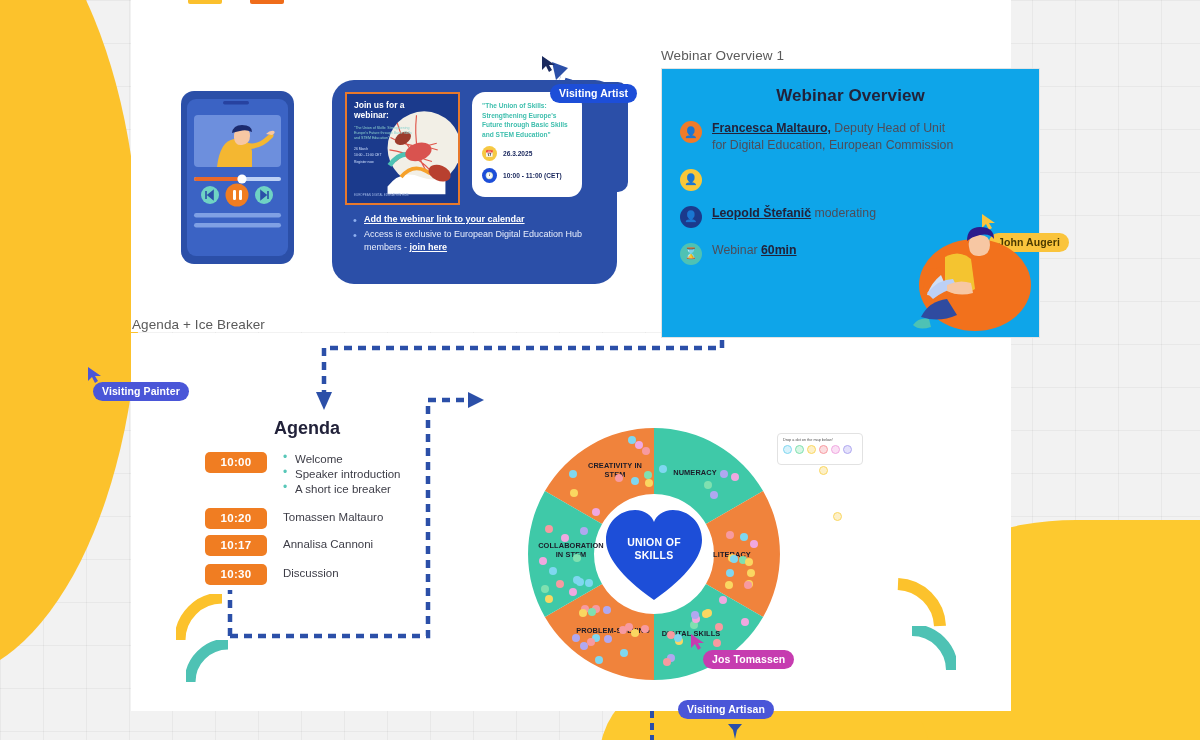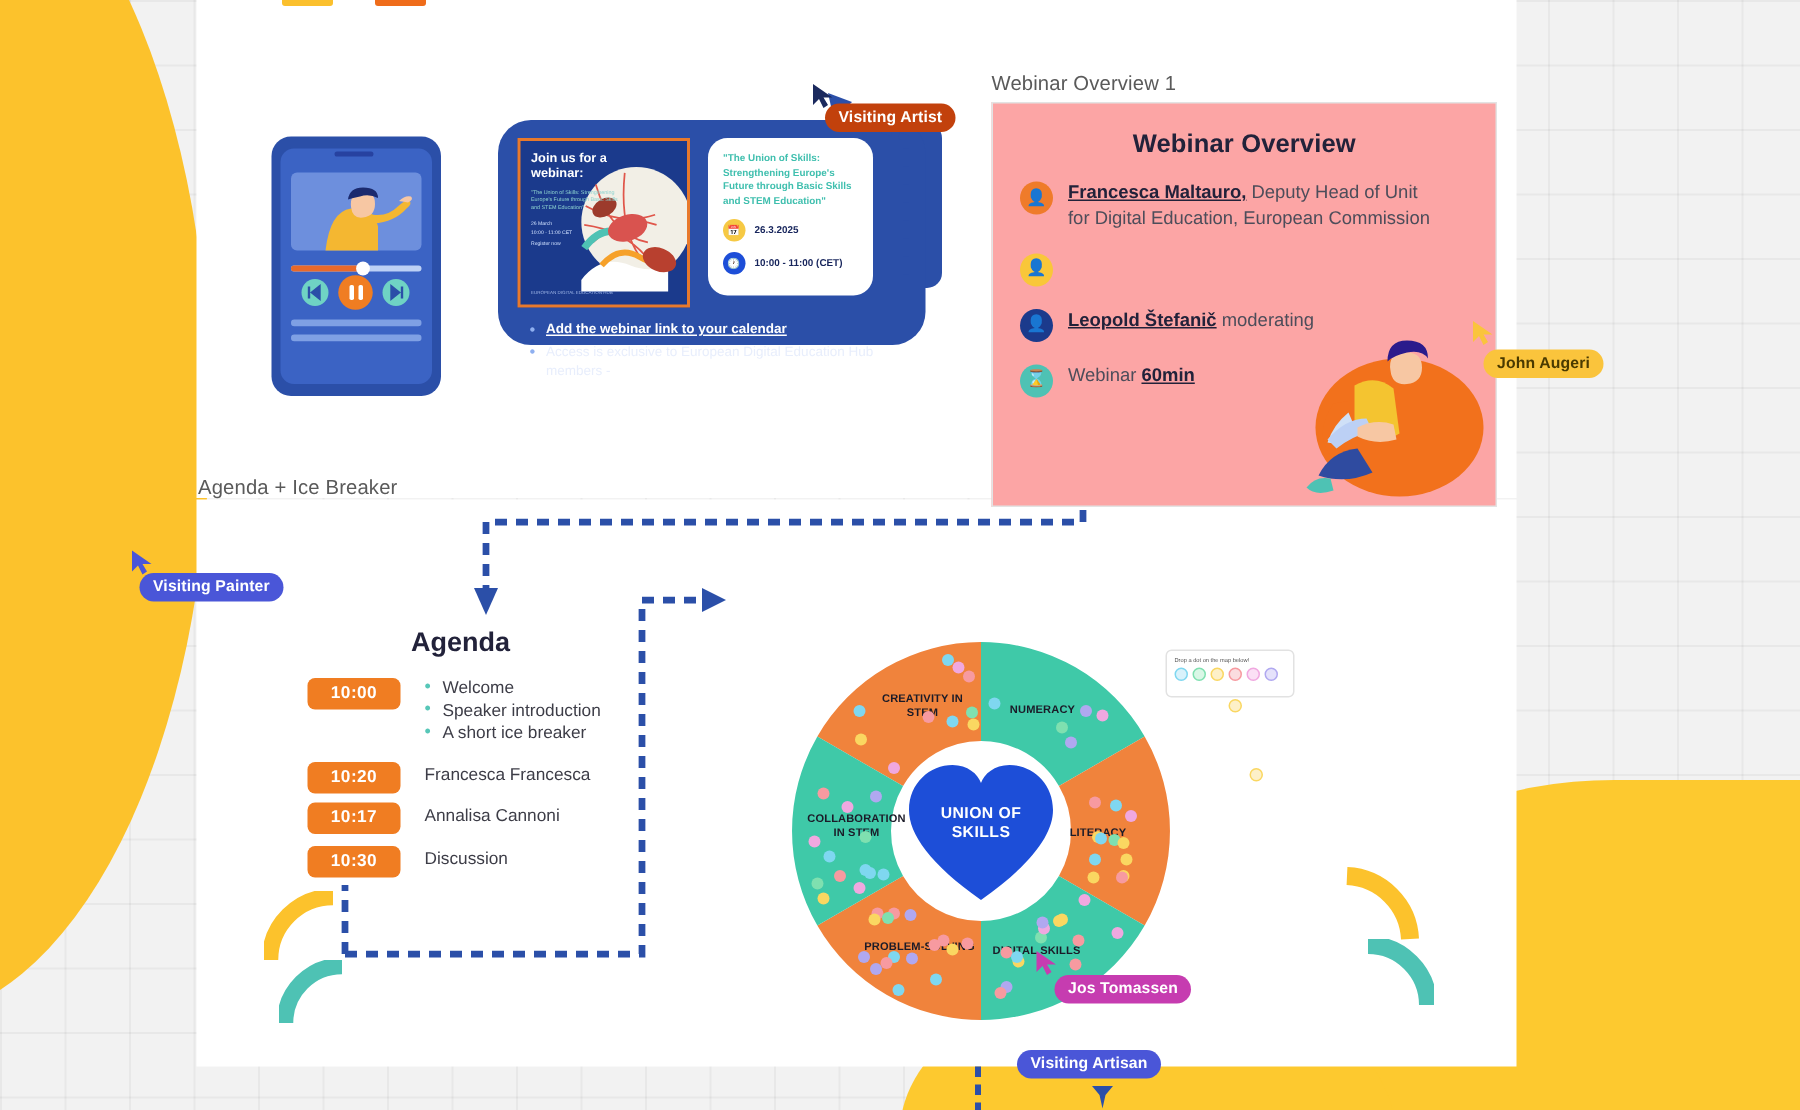--- a/index.html
+++ b/index.html
@@ -57,22 +57,22 @@
   }
   #frame-top    { left: 131px; top: -8px;  width: 880px; height: 340px; }
   #frame-bottom { left: 131px; top: 333px; width: 880px; height: 378px; }
 
   #label-webinar-overview { left: 661px; top: 48px; }
   #label-agenda-ice       { left: 132px; top: 317px; }
 
   
   #card-webinar {
     position: absolute; left: 661px; top: 68px;
-    width: 337px; height: 270px;
-    background: #fca5a5;
+    width: 379px; height: 270px;
+    background: #0ea5e9;
     border: 1px solid #e3e3e3;
     overflow: hidden;
   }
   #card-webinar h2 {
     text-align: center;
     font-size: 17px;
     font-weight: bold;
     color: #22223a;
     margin-top: 17px;
     letter-spacing: .1px;
@@ -103,21 +103,21 @@
 
   
   #beanbag { position: absolute; right: 6px; bottom: 0px; width: 150px; height: 140px; z-index: 2; }
 
   
   #tablet { position: absolute; left: 175px; top: 85px; width: 125px; height: 185px; }
 
   
   #invite-panel {
     position: absolute; left: 332px; top: 80px;
-    width: 285px; height: 150px;
+    width: 285px; height: 204px;
     background: #2b4fa8;
     border-radius: 22px;
   }
   #invite-poster {
     position: absolute; left: 13px; top: 12px;
     width: 115px; height: 113px;
     background: #1b3a8c;
     border: 2px solid #e8792c;
     overflow: hidden;
   }
@@ -429,21 +429,21 @@
     <div class="ag-time">10:00</div>
     <ul class="ag-items">
       <li>Welcome</li>
       <li>Speaker introduction</li>
       <li>A short ice breaker</li>
     </ul>
   </div>
 
   <div class="ag-row" style="left:205px;top:508px;">
     <div class="ag-time">10:20</div>
-    <div class="ag-plain">Francesca Francesca</div>
+    <div class="ag-plain">Tomassen Maltauro</div>
   </div>
 
   <div class="ag-row" style="left:205px;top:535px;">
     <div class="ag-time">10:17</div>
     <div class="ag-plain">Annalisa Cannoni</div>
   </div>
 
   <div class="ag-row" style="left:205px;top:564px;">
     <div class="ag-time">10:30</div>
     <div class="ag-plain">Discussion</div>
@@ -567,21 +567,21 @@
       <div class="dp-dot" style="background:#e5e2fb;border-color:#b0a8f0"></div>
     </div>
   </div>
   <div id="dp-loose" style="background:#fdf0c8;border:1px solid #fad761"></div>
   <div id="dp-stray" style="background:#fdf0c8;border:1px solid #fad761"></div>
 
   <div class="cursor" style="left:547px;top:56px;">
     <svg width="16" height="18" viewBox="0 0 16 18" style="position:absolute;left:-6px;top:-1px;">
       <path d="M1 1 L1 15 L5 11 L8 17 L11 15 L8 10 L14 10 Z" fill="#1b2a5e"></path>
     </svg>
-    <div class="cursor-badge" style="left:3px;top:13px;background:#c2410c;">Visiting Artist</div>
+    <div class="cursor-badge" style="left:3px;top:28px;background:#1d4ed8;">Visiting Artist</div>
   </div>
 
   <div class="cursor" style="left:981px;top:213px;">
     <svg width="16" height="18" viewBox="0 0 16 18" style="position:absolute;left:0;top:0;">
       <path d="M1 1 L1 15 L5 11 L8 17 L11 15 L8 10 L14 10 Z" fill="#fac43c"></path>
     </svg>
     <div class="cursor-badge" style="left:8px;top:20px;background:#fac43c;color:#4a3a00;">John Augeri</div>
   </div>
 
   <div class="cursor" style="left:87px;top:366px;">

